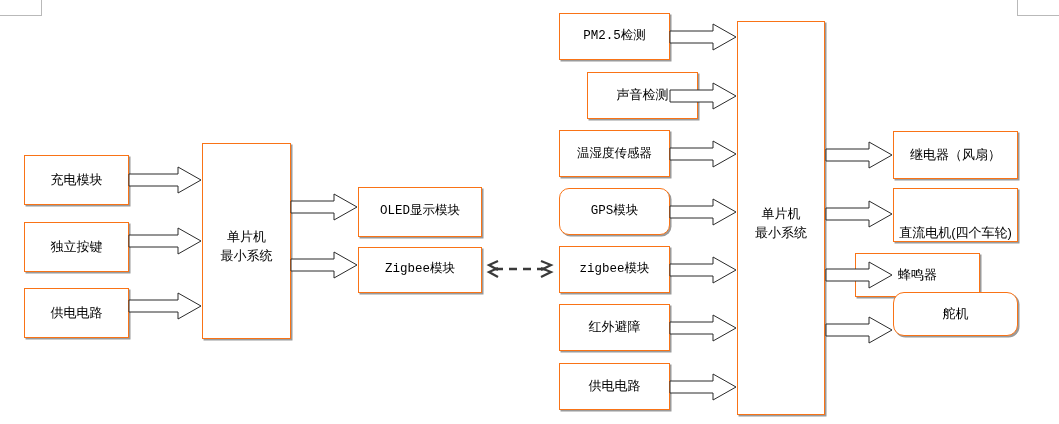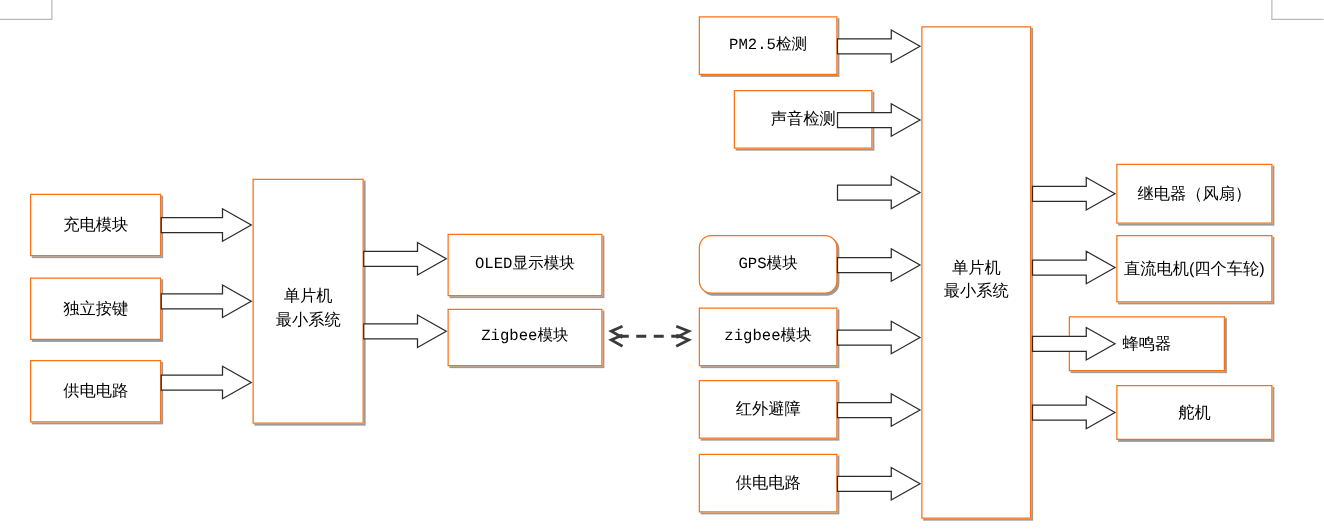--- a/index.html
+++ b/index.html
@@ -129,20 +129,23 @@
   </div>
 
   <div class="node mono-mix" style="left:559px; top:13px; width:111px; height:47px;">
     <span class="label">PM2.5检测</span>
   </div>
 
   <div class="node cjk" style="left:559px; top:72px; width:111px; height:47px;margin-left:28px;">
     <span class="label">声音检测</span>
   </div>
 
+  <div class="node cjk-small" style="left:559px; top:130px; width:111px; height:47px;">
+    <span class="label">温湿度传感器</span>
+  </div>
 
   <div class="node mono-mix" style="left:559px; top:188px; width:111px; height:47px;border-radius:10px;">
     <span class="label">GPS模块</span>
   </div>
 
   <div class="node mono-mix" style="left:559px; top:246px; width:111px; height:47px;">
     <span class="label">zigbee模块</span>
   </div>
 
   <div class="node cjk" style="left:559px; top:304px; width:111px; height:47px;">
@@ -155,29 +158,29 @@
 
   <div class="node mcu" style="left:737px; top:21px; width:88px; height:394px;">
     <span class="label">单片机
 最小系统</span>
   </div>
 
   <div class="node cjk" style="left:893px; top:131px; width:125px; height:48px;">
     <span class="label">继电器（风扇）</span>
   </div>
 
-  <div class="node cjk" style="left:893px; top:188px; width:125px; height:54px;">
+  <div class="node cjk" style="left:893px; top:188px; width:125px; height:54px;align-items:flex-end;">
     <span class="label">直流电机(四个车轮)</span>
   </div>
 
   <div class="node cjk" style="left:855px; top:253px; width:125px; height:44px;">
     <span class="label">蜂鸣器</span>
   </div>
 
-  <div class="node cjk" style="left:893px; top:308px; width:125px; height:44px;">
+  <div class="node cjk" style="left:893px; top:292px; width:125px; height:44px;border-radius:11px;">
     <span class="label">舵机</span>
   </div>
 
   <svg class="arrows" viewBox="0 0 1059 424" xmlns="http://www.w3.org/2000/svg">
 
     <polygon class="blockarrow" points="129,174 178,174 178,167 201,180 178,193 178,186 129,186"></polygon>
     <polygon class="blockarrow" points="129,235 178,235 178,228 201,241 178,254 178,247 129,247"></polygon>
     <polygon class="blockarrow" points="129,300 178,300 178,293 201,306 178,319 178,312 129,312"></polygon>
 
     <polygon class="blockarrow" points="291,201 334,201 334,194 357,207 334,220 334,213 291,213"></polygon>

